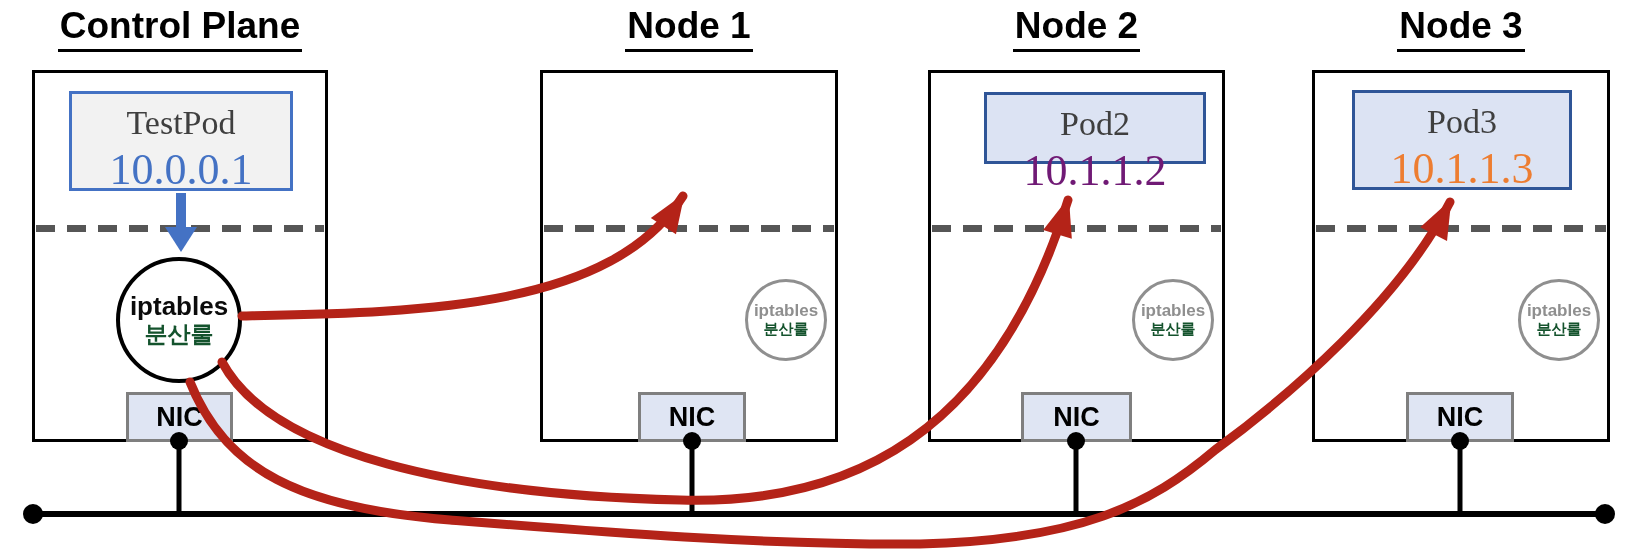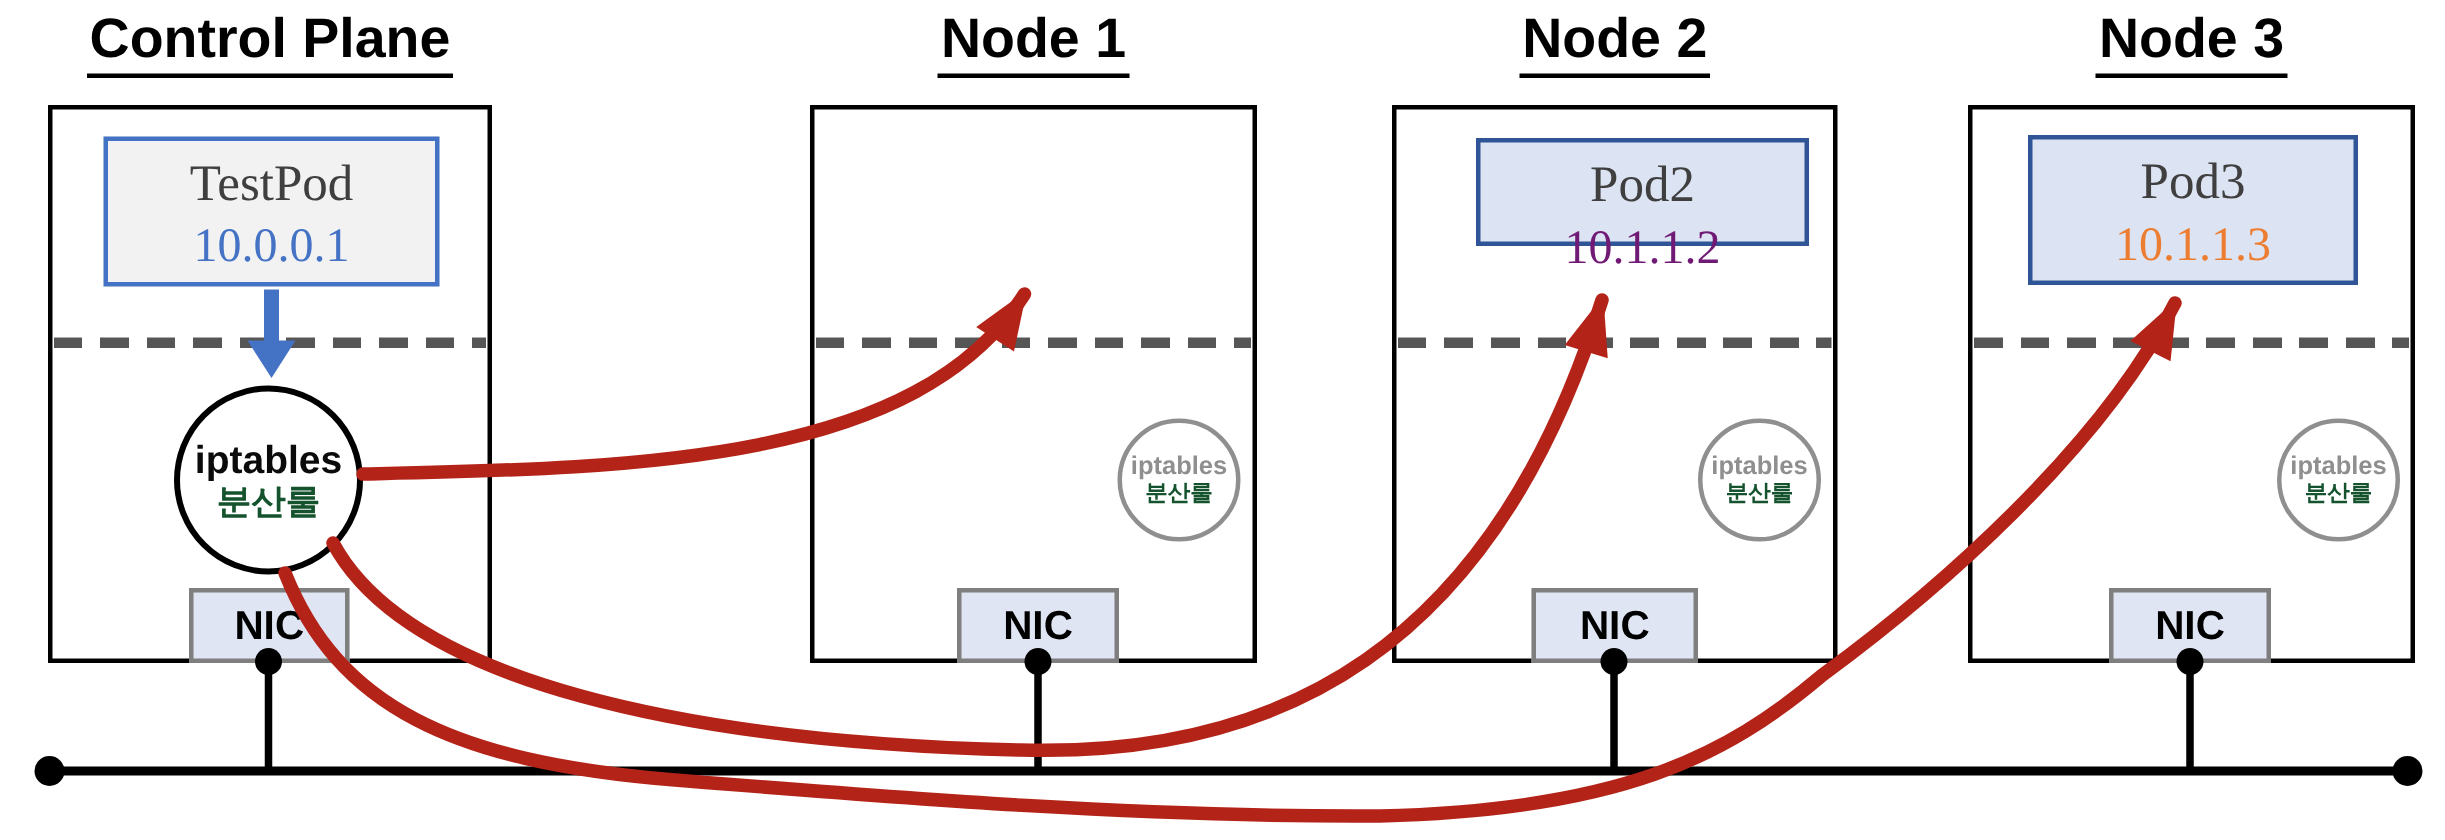--- a/index.html
+++ b/index.html
@@ -4,21 +4,21 @@
 <style>
   html,body{margin:0;padding:0;background:#fff;}
   .canvas{position:relative;width:1630px;height:560px;background:#ffffff;overflow:hidden;
           font-family:"Liberation Sans", sans-serif;border-radius:16px;}
   .node-title{position:absolute;top:5px;text-align:center;font-size:37px;font-weight:bold;color:#000;}
   .node-title span{display:inline-block;border-bottom:3px solid #000;padding:0 2px 2px 2px;}
   .node-box{position:absolute;top:70px;height:372px;border:3px solid #000;background:#fff;box-sizing:border-box;}
   .pod-box{position:absolute;box-sizing:border-box;text-align:center;
            font-family:"Liberation Serif", serif;}
   .pod-name{font-size:34px;color:#3f3f3f;line-height:1.35;margin-top:6px;}
-  .pod-ip{font-size:32px;line-height:1.1;}
+  .pod-ip{font-size:44px;line-height:1.1;}
   .dash-line{position:absolute;height:7px;
              background:repeating-linear-gradient(to right,#565656 0 19px,transparent 19px 31px);}
   .ipt-circle{position:absolute;border-radius:50%;background:#fff;box-sizing:border-box;
               display:flex;flex-direction:column;align-items:center;justify-content:center;}
   .ipt-circle.main{width:126px;height:126px;border:4px solid #000;}
   .ipt-circle.ghost{width:82px;height:82px;border:3px solid #8f8f8f;}
   .ipt-line1{font-weight:bold;color:#0b0b0b;font-size:26px;line-height:1.1;}
   .ipt-line2{font-weight:bold;color:#14532d;font-size:23px;line-height:1.2;}
   .ghost .ipt-line1{color:#8f8f8f;font-size:17px;font-weight:600;}
   .ghost .ipt-line2{font-size:15px;}

